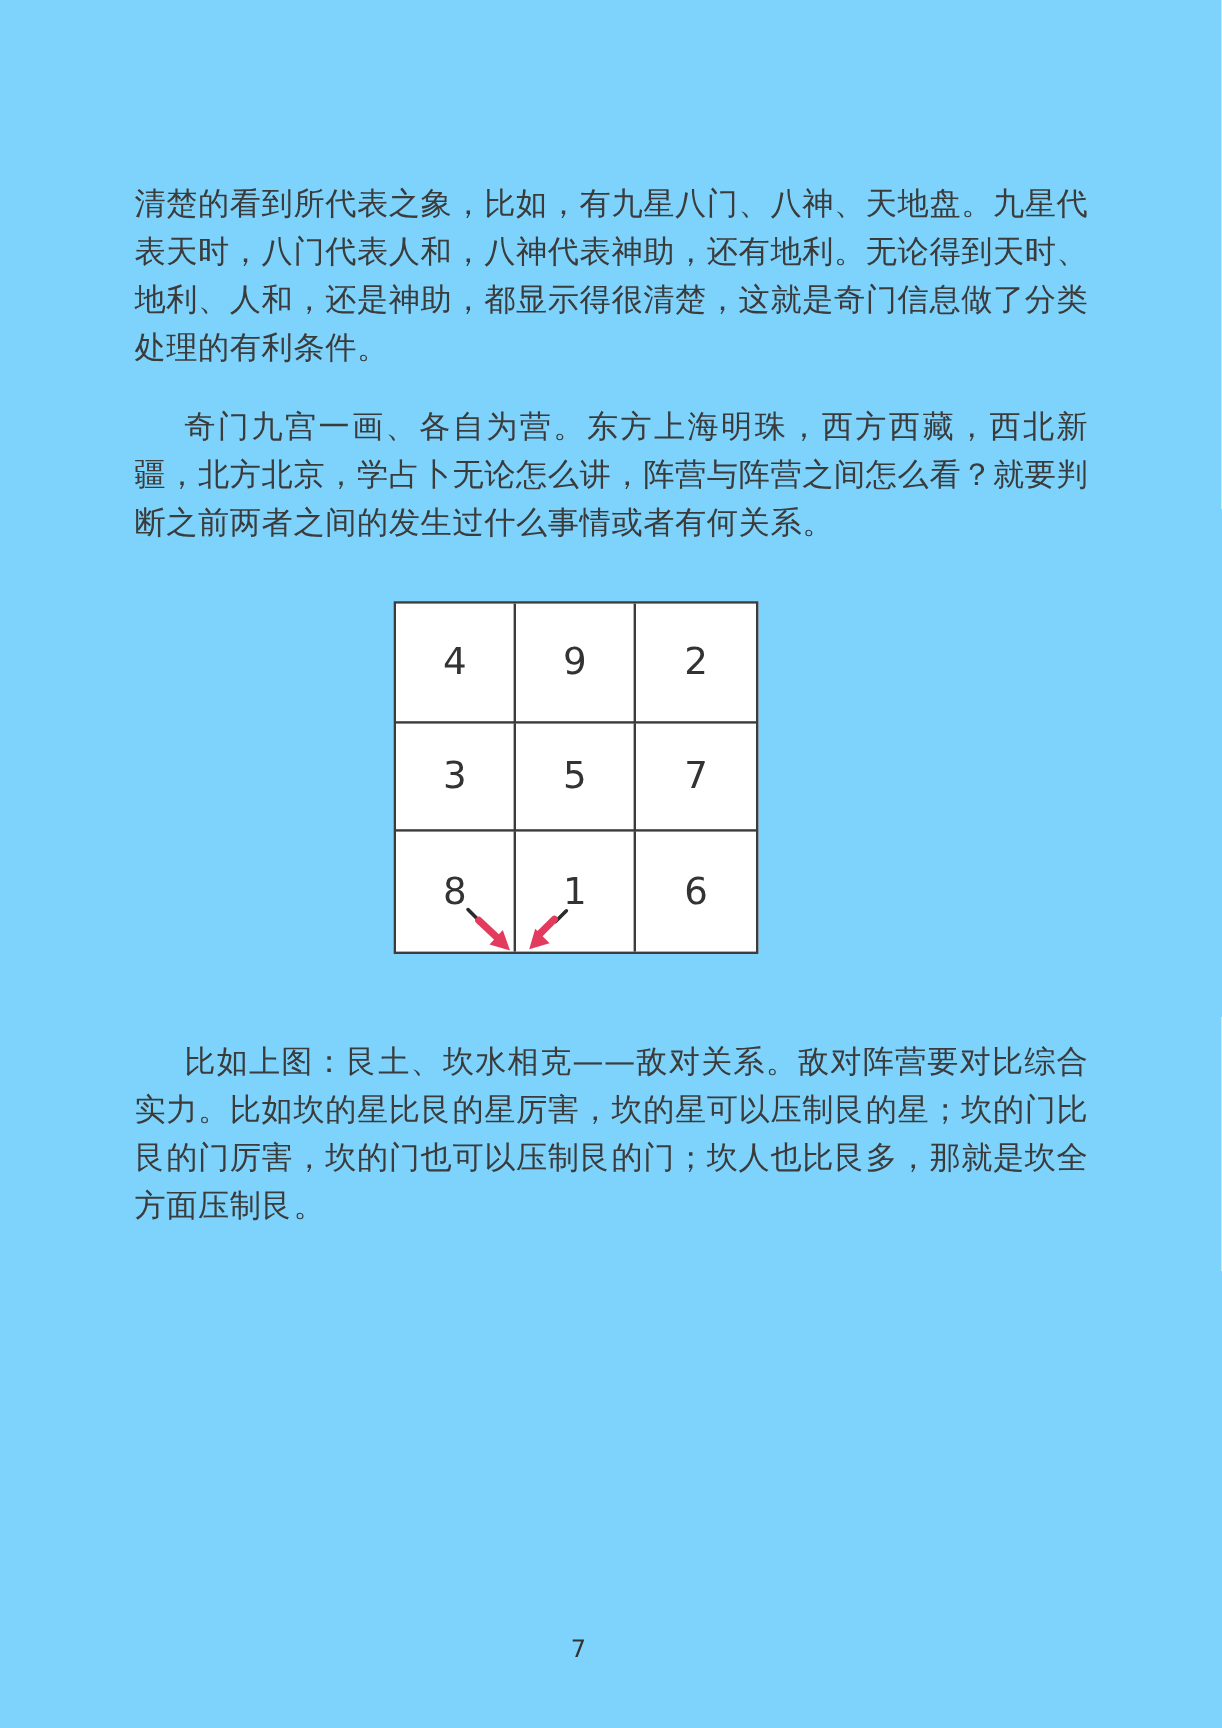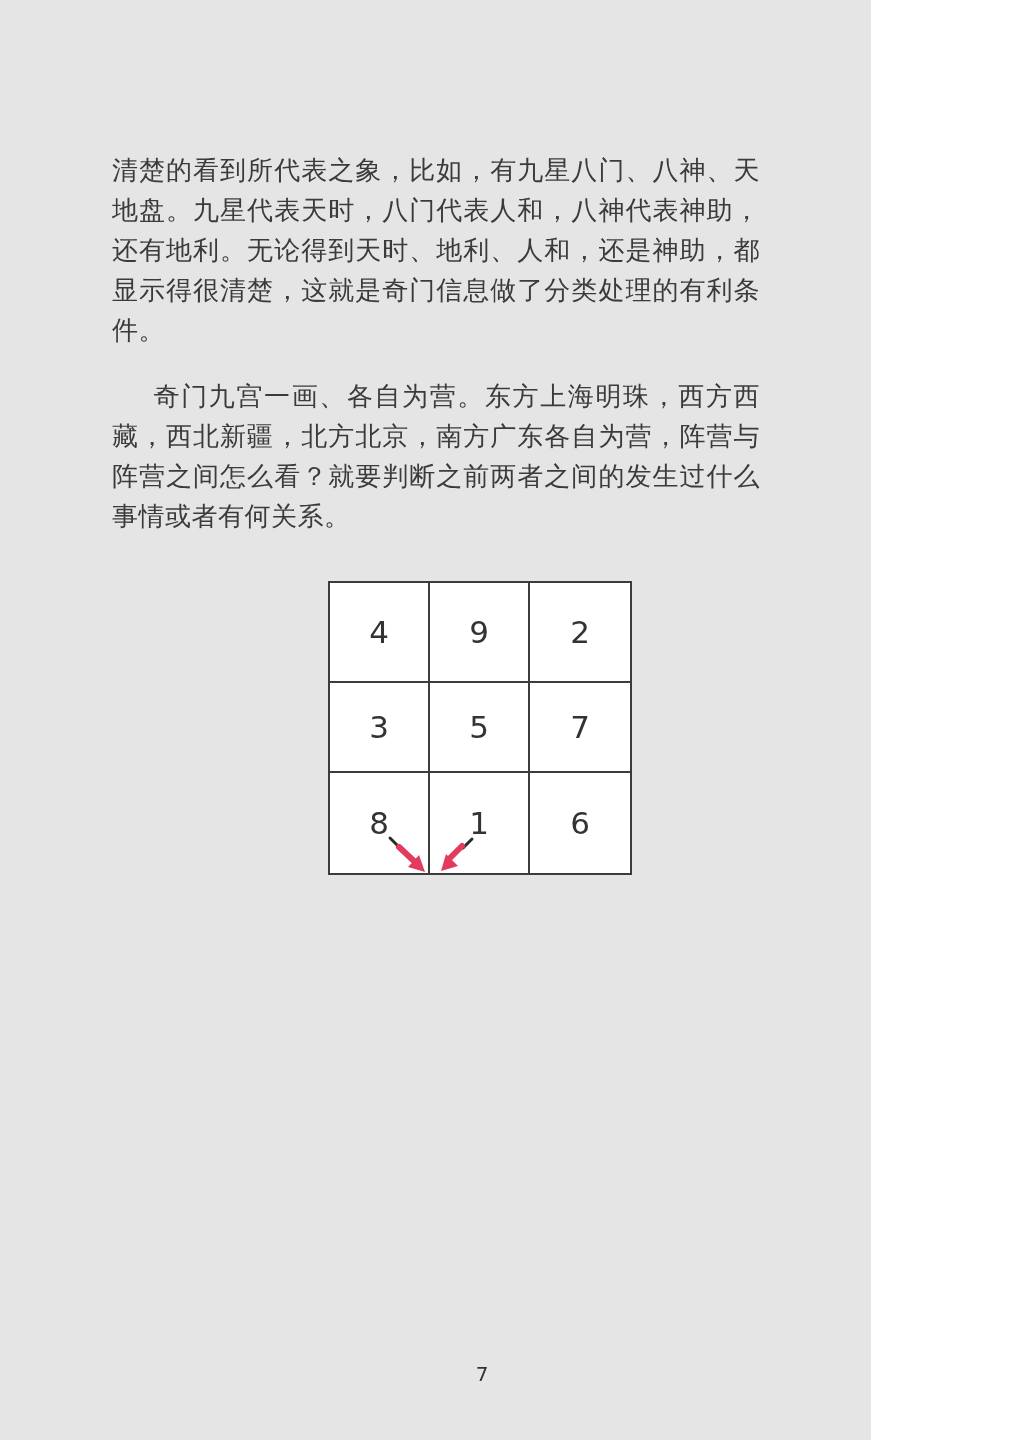--- a/index.html
+++ b/index.html
@@ -1,20 +1,20 @@
 <!DOCTYPE html>
 <html><head>
 <meta charset="utf-8">
 <style>
   html, body { margin: 0; padding: 0; background: #ffffff; }
   .page {
     position: relative;
-    width: 871px;
+    width: 1018px;
     height: 1440px;
-    background: #e5e5e5;
+    background: #7dd3fc;
     font-family: "DejaVu Sans", sans-serif;
     color: #3b3b3b;
     overflow: hidden;
   }
   .content {
     padding: 150px 111px 0 112px;
   }
   .para {
     margin: 0;
     font-size: 26px;
@@ -67,21 +67,21 @@
 </style>
 </head>
 <body>
 
 <div class="page">
   <div class="content">
 
     <p class="para">清楚的看到所代表之象，比如，有九星八门、八神、天地盘。九星代表天时，八门代表人和，八神代表神助，还有地利。无论得到天时、地利、人和，还是神助，都显示得很清楚，这就是奇门信息做了分类处理的有利条件。</p>
 
 
-    <p class="para indent">奇门九宫一画、各自为营。东方上海明珠，西方西藏，西北新疆，北方北京，南方广东各自为营，阵营与阵营之间怎么看？就要判断之前两者之间的发生过什么事情或者有何关系。</p>
+    <p class="para indent">奇门九宫一画、各自为营。东方上海明珠，西方西藏，西北新疆，北方北京，学占卜无论怎么讲，阵营与阵营之间怎么看？就要判断之前两者之间的发生过什么事情或者有何关系。</p>
 
     <div class="figure-wrap">
       <div class="magic-grid">
         <div class="magic-cell">4</div>
         <div class="magic-cell">9</div>
         <div class="magic-cell">2</div>
         <div class="magic-cell">3</div>
         <div class="magic-cell">5</div>
         <div class="magic-cell">7</div>
         <div class="magic-cell">8</div>
@@ -98,17 +98,18 @@
         </g>
 
         <g>
           <line x1="144" y1="258" x2="135" y2="267" stroke="#2b2b2b" stroke-width="3" stroke-linecap="round"></line>
           <line x1="134" y1="265" x2="122" y2="277" stroke="#e23b5e" stroke-width="6" stroke-linecap="round"></line>
           <polygon points="113,290 118,273 130,285" fill="#e23b5e"></polygon>
         </g>
       </svg>
     </div>
 
+    <p class="para indent">比如上图：艮土、坎水相克——敌对关系。敌对阵营要对比综合实力。比如坎的星比艮的星厉害，坎的星可以压制艮的星；坎的门比艮的门厉害，坎的门也可以压制艮的门；坎人也比艮多，那就是坎全方面压制艮。</p>
 
   </div>
 
   <div class="page-number">7</div>
 </div>
 
 </body></html>

